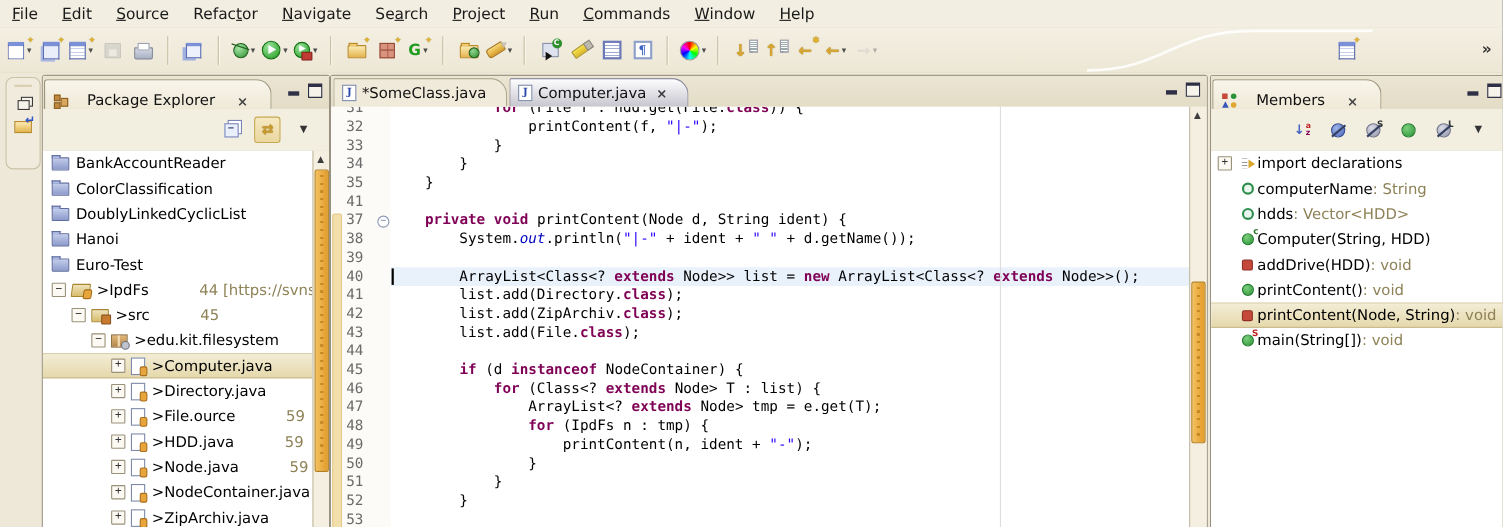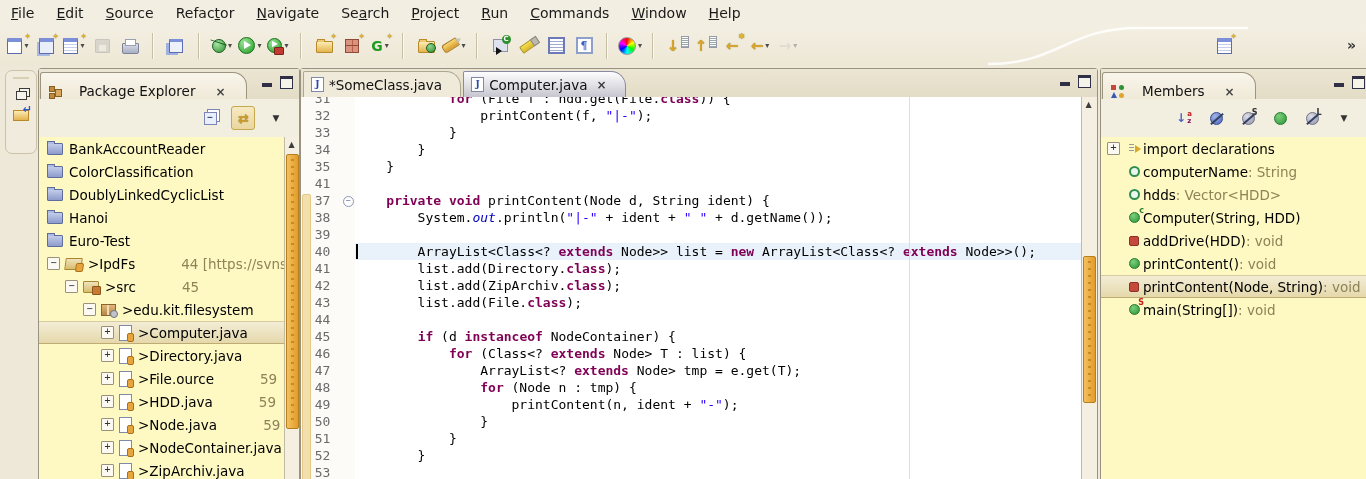--- a/index.html
+++ b/index.html
@@ -91,21 +91,21 @@
   .vtoolbar{height:38px;background:#F2EEE0;border-bottom:1px solid #C9C2AB;
             display:flex;align-items:center;justify-content:flex-end;gap:10px;padding-right:12px;}
   .vti{position:relative;display:inline-flex;align-items:center;justify-content:center;width:22px;height:22px;border-radius:3px;}
   .vti.pressed{background:linear-gradient(#F6E9C2,#EAD79F);border:1px solid #C6A84E;}
   .collall{width:11px;height:11px;border:1px solid #7A86B8;background:#EAF0FB;color:#33406e;
            font:bold 9px "DejaVu Sans Mono",monospace;line-height:9px;text-align:center;box-shadow:3px -3px 0 -1px #fff,3px -3px 0 0 #7A86B8;}
   .linked{font:bold 13px "DejaVu Sans",sans-serif;color:#C99B2D;text-shadow:0 0 1px #8a6a1a;letter-spacing:-1px;}
   .vmenu{font-size:9px;color:#333;}
 
   
-  .scrollpane{position:absolute;left:0;right:0;top:68px;bottom:0;background:#fef9c3;display:flex;}
+  .scrollpane{position:absolute;left:0;right:0;top:68px;bottom:0;background:#ffffff;display:flex;}
   .treearea{flex:1;overflow:hidden;position:relative;}
   .trow{display:flex;align-items:center;height:23px;font-size:13.5px;color:#000;white-space:nowrap;overflow:hidden;}
   .trow.sel{background:linear-gradient(#F3EDD6,#E5D8AB);border-top:1px solid #D8CBA0;border-bottom:1px solid #BFAC73;height:21px;}
   .exp{flex:none;width:11px;height:11px;margin-right:5px;border:1px solid #9A917B;background:#FBF9F2;border-radius:1px;
        font:10px/9px "DejaVu Sans Mono",monospace;text-align:center;color:#333;}
   .ti{flex:none;position:relative;margin-right:6px;}
   .folder-closed{width:14px;height:10px;background:linear-gradient(#C3CCEA,#8D9BCC);border:1px solid #5F6C9E;border-radius:1px;}
   .folder-closed::before{content:"";position:absolute;left:-1px;top:-3px;width:6px;height:2px;background:#AEBBE2;border:1px solid #5F6C9E;border-bottom:none;}
   .project-open{width:15px;height:10px;background:linear-gradient(#EFE3BC,#D9BC6B);border:1px solid #A8862F;border-radius:1px;transform:skewX(-8deg);}
   .project-open::after{content:"";position:absolute;right:-3px;bottom:-3px;width:6px;height:7px;background:#E8A53C;border:1px solid #A8701E;border-radius:2px;}
@@ -564,21 +564,21 @@
               <div class="cl"><span class="seg-d">        System.</span><span class="seg-f">out</span><span class="seg-d">.println(</span><span class="seg-s">"|-"</span><span class="seg-d"> + ident + </span><span class="seg-s">" "</span><span class="seg-d"> + d.getName());</span></div>
               <div class="cl">&nbsp;</div>
               <div class="cl cur"><span class="caret"></span><span class="seg-d">        ArrayList&lt;Class&lt;? </span><span class="seg-k">extends</span><span class="seg-d"> Node&gt;&gt; list = </span><span class="seg-k">new</span><span class="seg-d"> ArrayList&lt;Class&lt;? </span><span class="seg-k">extends</span><span class="seg-d"> Node&gt;&gt;();</span></div>
               <div class="cl"><span class="seg-d">        list.add(Directory.</span><span class="seg-k">class</span><span class="seg-d">);</span></div>
               <div class="cl"><span class="seg-d">        list.add(ZipArchiv.</span><span class="seg-k">class</span><span class="seg-d">);</span></div>
               <div class="cl"><span class="seg-d">        list.add(File.</span><span class="seg-k">class</span><span class="seg-d">);</span></div>
               <div class="cl">&nbsp;</div>
               <div class="cl"><span class="seg-d">        </span><span class="seg-k">if</span><span class="seg-d"> (d </span><span class="seg-k">instanceof</span><span class="seg-d"> NodeContainer) {</span></div>
               <div class="cl"><span class="seg-d">            </span><span class="seg-k">for</span><span class="seg-d"> (Class&lt;? </span><span class="seg-k">extends</span><span class="seg-d"> Node&gt; T : list) {</span></div>
               <div class="cl"><span class="seg-d">                ArrayList&lt;? </span><span class="seg-k">extends</span><span class="seg-d"> Node&gt; tmp = e.get(T);</span></div>
-              <div class="cl"><span class="seg-d">                </span><span class="seg-k">for</span><span class="seg-d"> (Node n : tmp) {</span></div>
+              <div class="cl"><span class="seg-d">                </span><span class="seg-k">for</span><span class="seg-d"> (IpdFs n : tmp) {</span></div>
               <div class="cl"><span class="seg-d">                    printContent(n, ident + </span><span class="seg-s">"-"</span><span class="seg-d">);</span></div>
               <div class="cl"><span class="seg-d">                }</span></div>
               <div class="cl"><span class="seg-d">            }</span></div>
               <div class="cl"><span class="seg-d">        }</span></div>
             </div>
           </div>
         <div id="pmargin"></div>
       </div>
       <div id="escroll">
         <div class="sb-up">▲</div>

